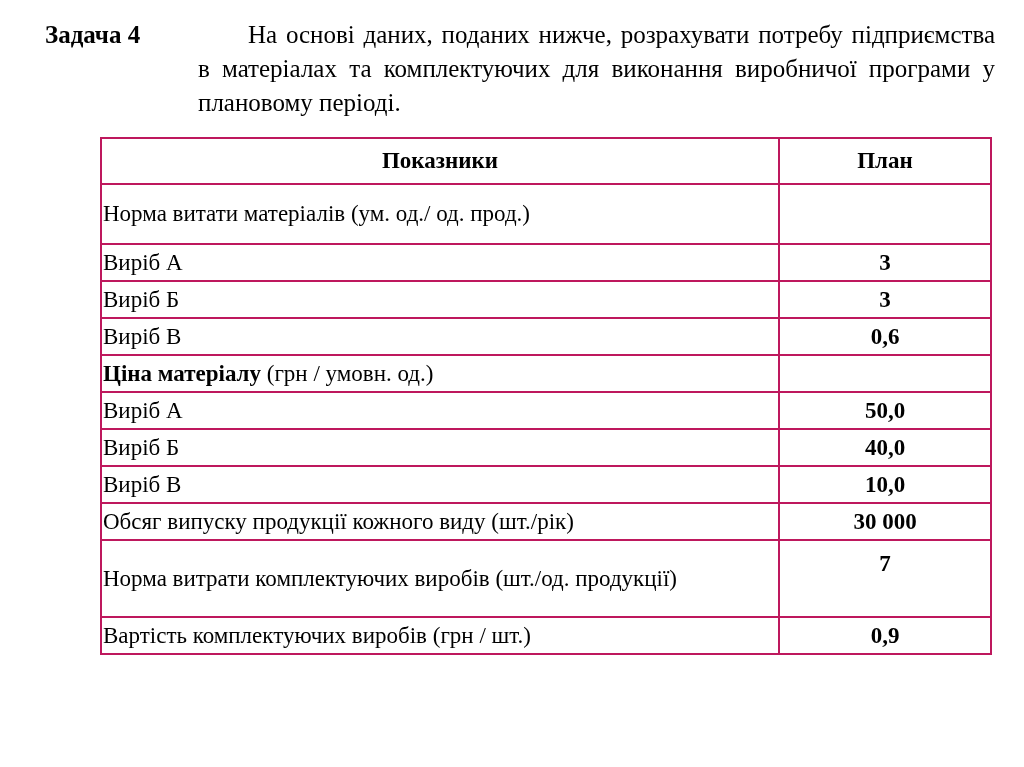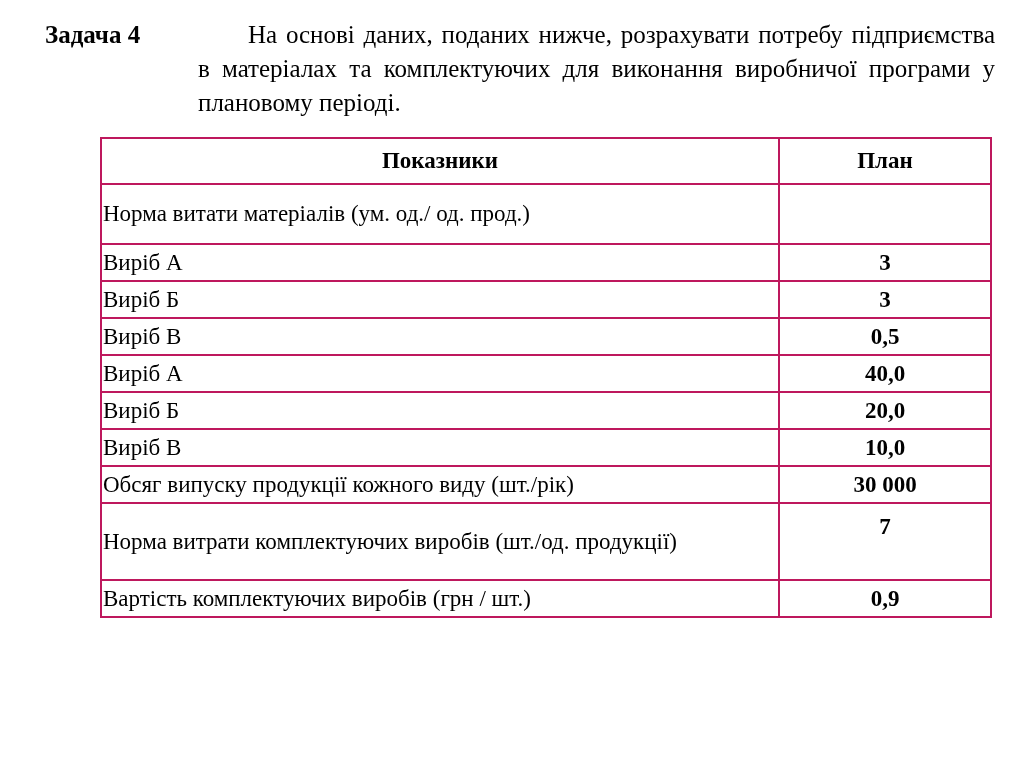--- a/index.html
+++ b/index.html
@@ -134,29 +134,33 @@
         <tr class="row-normal">
           <td class="cell-label">Виріб А</td>
           <td class="cell-value">3</td>
         </tr>
         <tr class="row-normal">
           <td class="cell-label">Виріб Б</td>
           <td class="cell-value">3</td>
         </tr>
         <tr class="row-normal">
           <td class="cell-label">Виріб В</td>
-          <td class="cell-value">0,5</td>
+          <td class="cell-value">0,6</td>
+        </tr>
+        <tr class="row-normal">
+          <td class="cell-label"><span class="strong-lead">Ціна матеріалу</span><span> (грн / умовн. од.)</span></td>
+          <td class="cell-value"></td>
         </tr>
         <tr class="row-normal">
           <td class="cell-label">Виріб А</td>
-          <td class="cell-value">40,0</td>
+          <td class="cell-value">50,0</td>
         </tr>
         <tr class="row-normal">
           <td class="cell-label">Виріб Б</td>
-          <td class="cell-value">20,0</td>
+          <td class="cell-value">40,0</td>
         </tr>
         <tr class="row-normal">
           <td class="cell-label">Виріб В</td>
           <td class="cell-value">10,0</td>
         </tr>
         <tr class="row-normal">
           <td class="cell-label">Обсяг випуску продукції кожного виду (шт./рік)</td>
           <td class="cell-value">30 000</td>
         </tr>
         <tr class="row-xtall">

